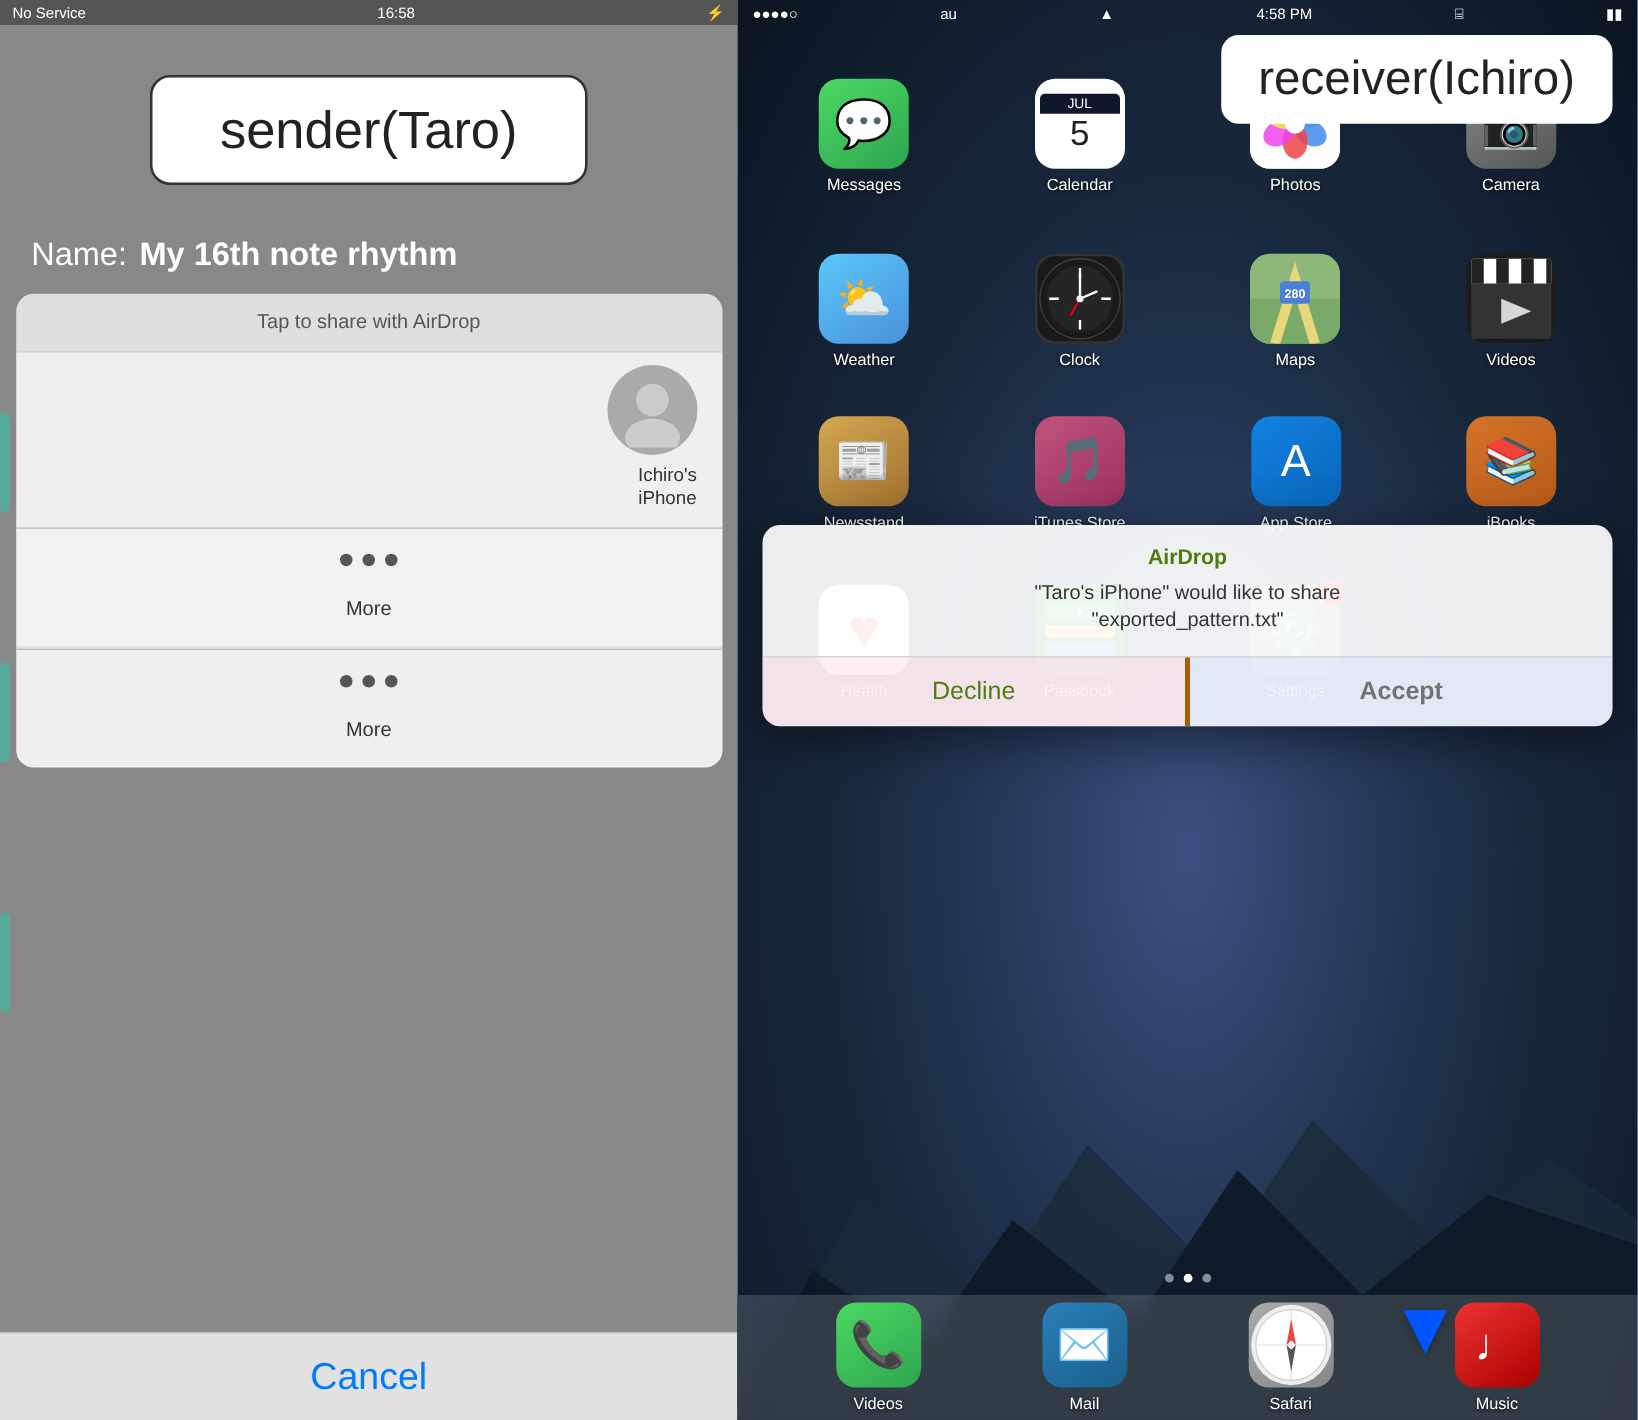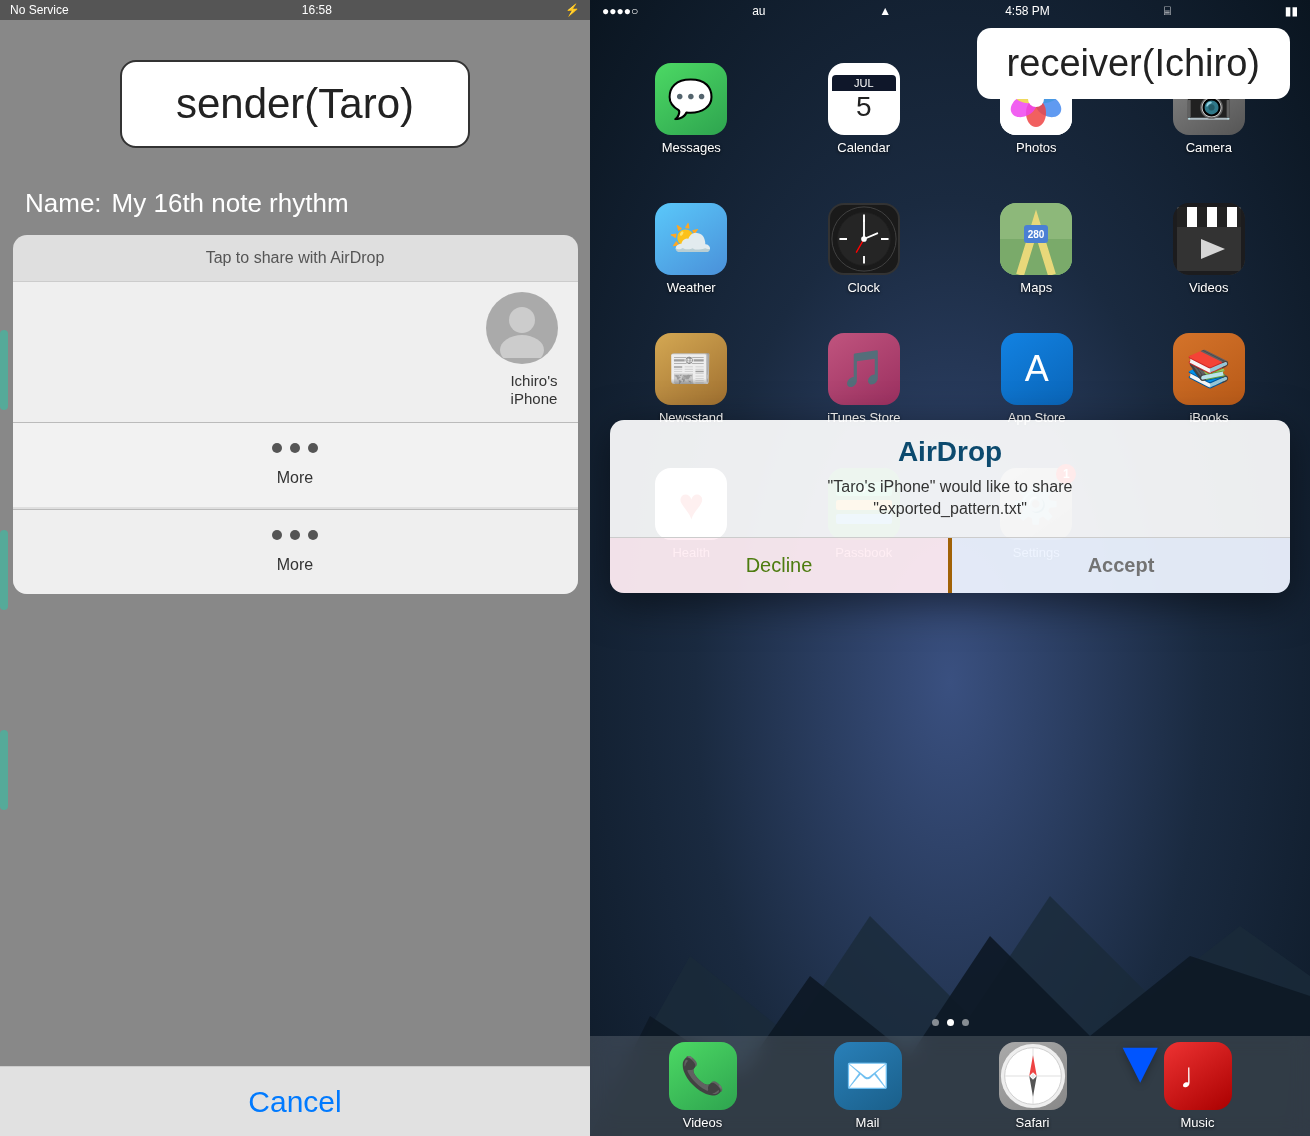--- a/index.html
+++ b/index.html
@@ -49,21 +49,21 @@
 
     .name-row {
       display: flex;
       align-items: center;
       width: 540px;
       margin: 20px 0 16px;
       font-size: 26px;
       color: #ffffff;
     }
     .name-row .name-label { font-weight: 400; margin-right: 10px; }
-    .name-row .name-value { font-weight: 400; }
+    .name-row .name-value { font-weight: 700; }
 
     .share-sheet {
       width: 565px;
       background: rgba(230,230,230,0.92);
       border-radius: 14px;
       overflow: hidden;
     }
 
     .airdrop-section {
       padding: 14px 0 0;
@@ -119,21 +119,21 @@
     }
     .dot {
       width: 10px;
       height: 10px;
       background: #555;
       border-radius: 50%;
     }
     .more-text {
       font-size: 16px;
       color: #333;
-      margin-top: 10px;
+      margin-top: 20px;
     }
 
     .more-section2 {
       border-top: 1px solid #bbb;
       background: rgba(255,255,255,0.5);
       padding: 20px;
       display: flex;
       flex-direction: column;
       align-items: center;
       gap: 6px;
@@ -282,25 +282,25 @@
       left: 20px;
       right: 20px;
       background: rgba(255,255,255,0.92);
       border-radius: 14px;
       z-index: 30;
       overflow: hidden;
       box-shadow: 0 10px 40px rgba(0,0,0,0.5);
     }
 
     .dialog-title {
-      font-size: 28px;
+      font-size: 17px;
       font-weight: 600;
       text-align: center;
       padding: 16px 20px 4px;
-      color: #0c4a6e;
+      color: #4d7c0f;
     }
 
     .dialog-body {
       font-size: 16px;
       text-align: center;
       padding: 4px 20px 16px;
       color: #333;
       line-height: 1.4;
     }
 

